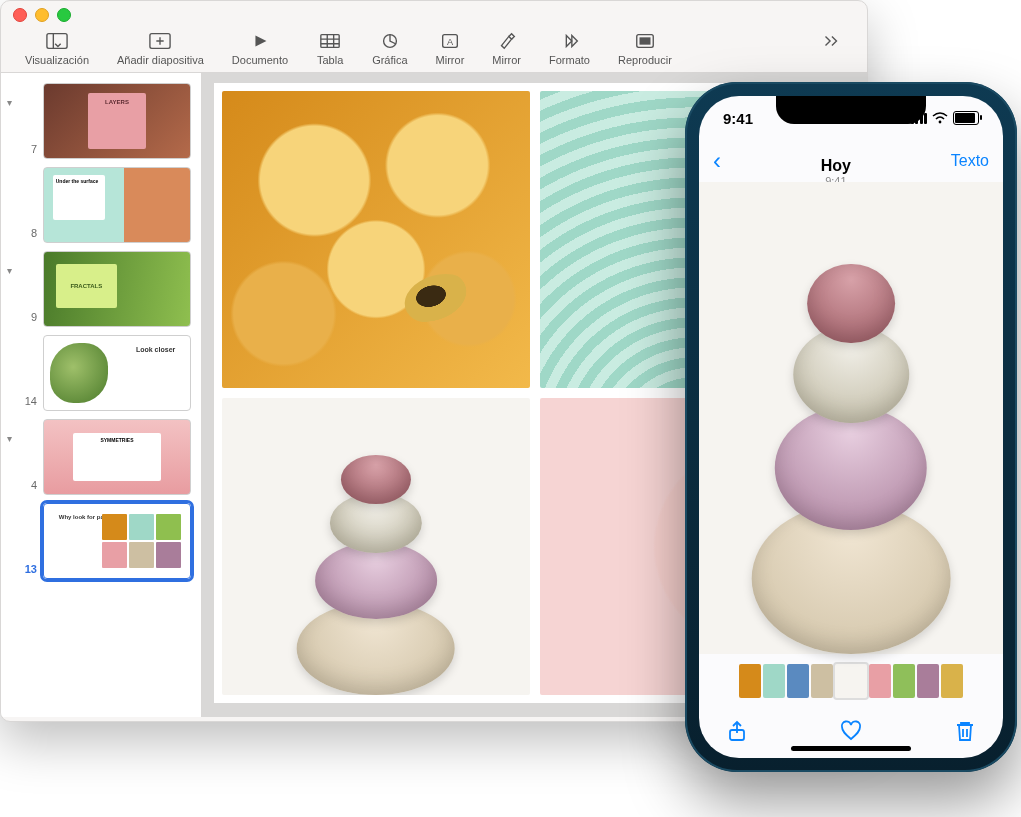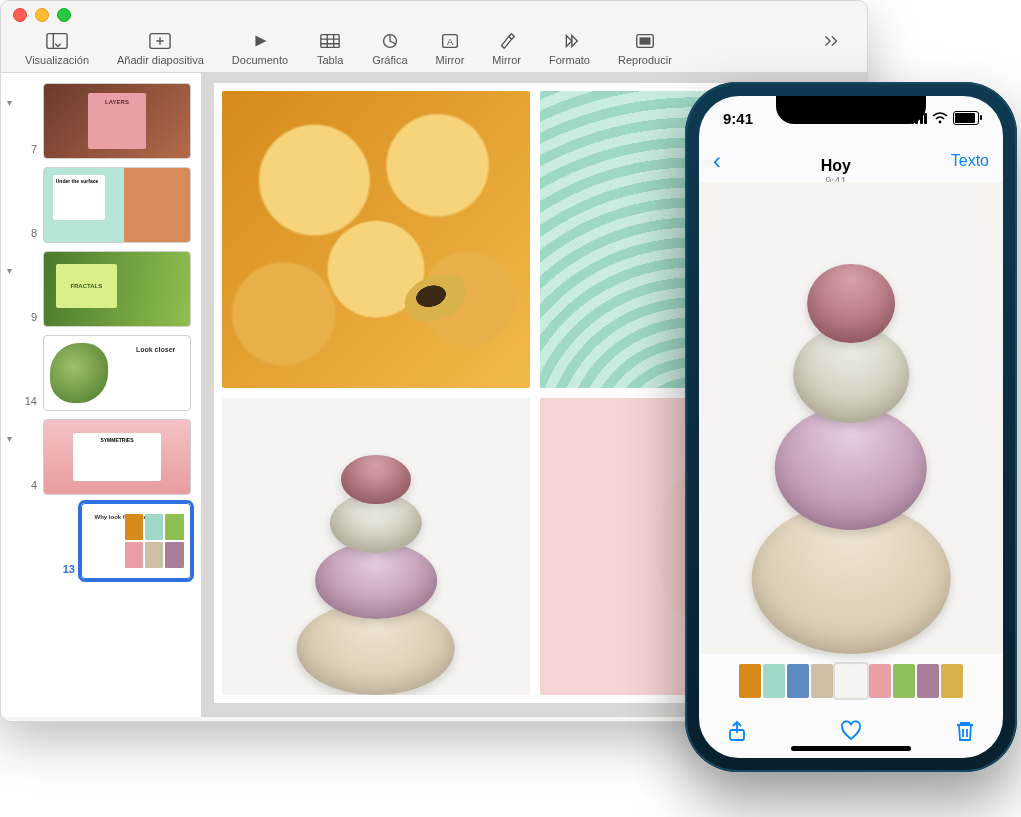--- a/index.html
+++ b/index.html
@@ -44,21 +44,21 @@
 
   
   .mac-body{display:flex;height:calc(100% - 28px - 48px);}
   .sidebar{width:200px;background:#fff;border-right:1px solid var(--mac-border);overflow:hidden;padding-top:6px;}
   .sgroup{position:relative;}
   .disclosure{position:absolute;left:6px;top:18px;color:#888;font-size:10px;}
   .thumb-row{display:flex;align-items:flex-end;gap:6px;padding:4px 10px 4px 22px;}
   .snum{font-size:11px;color:#6a6a6a;width:14px;text-align:right;padding-bottom:4px;}
   .thumb{flex:1;height:74px;border-radius:4px;border:1px solid #cfcfcf;background:#eee;overflow:hidden;position:relative;}
   .thumb.selected{outline:3px solid var(--sel-blue);outline-offset:0;border-color:var(--sel-blue);}
-  .thumb.selected + .snum, .thumb-row.selected .snum{color:var(--sel-blue);font-weight:600;margin-left:38px;}
+  .thumb.selected + .snum, .thumb-row.selected .snum{color:var(--sel-blue);font-weight:600;}
 
   
   .canvas{flex:1;background:var(--canvas-bg);position:relative;}
   .slide{position:absolute;left:12px;right:12px;top:10px;bottom:14px;background:#fff;}
   .grid{display:grid;grid-template-columns:1fr 1fr;grid-template-rows:1fr 1fr;gap:10px;height:100%;padding:8px;box-sizing:border-box;}
   .tile{border-radius:2px;position:relative;overflow:hidden;}
   .honey{background:
     radial-gradient(circle at 30% 30%, #f7d47a 0 18%, transparent 19%),
     radial-gradient(circle at 70% 25%, #f7d47a 0 16%, transparent 17%),
     radial-gradient(circle at 50% 60%, #f7d47a 0 20%, transparent 21%),

